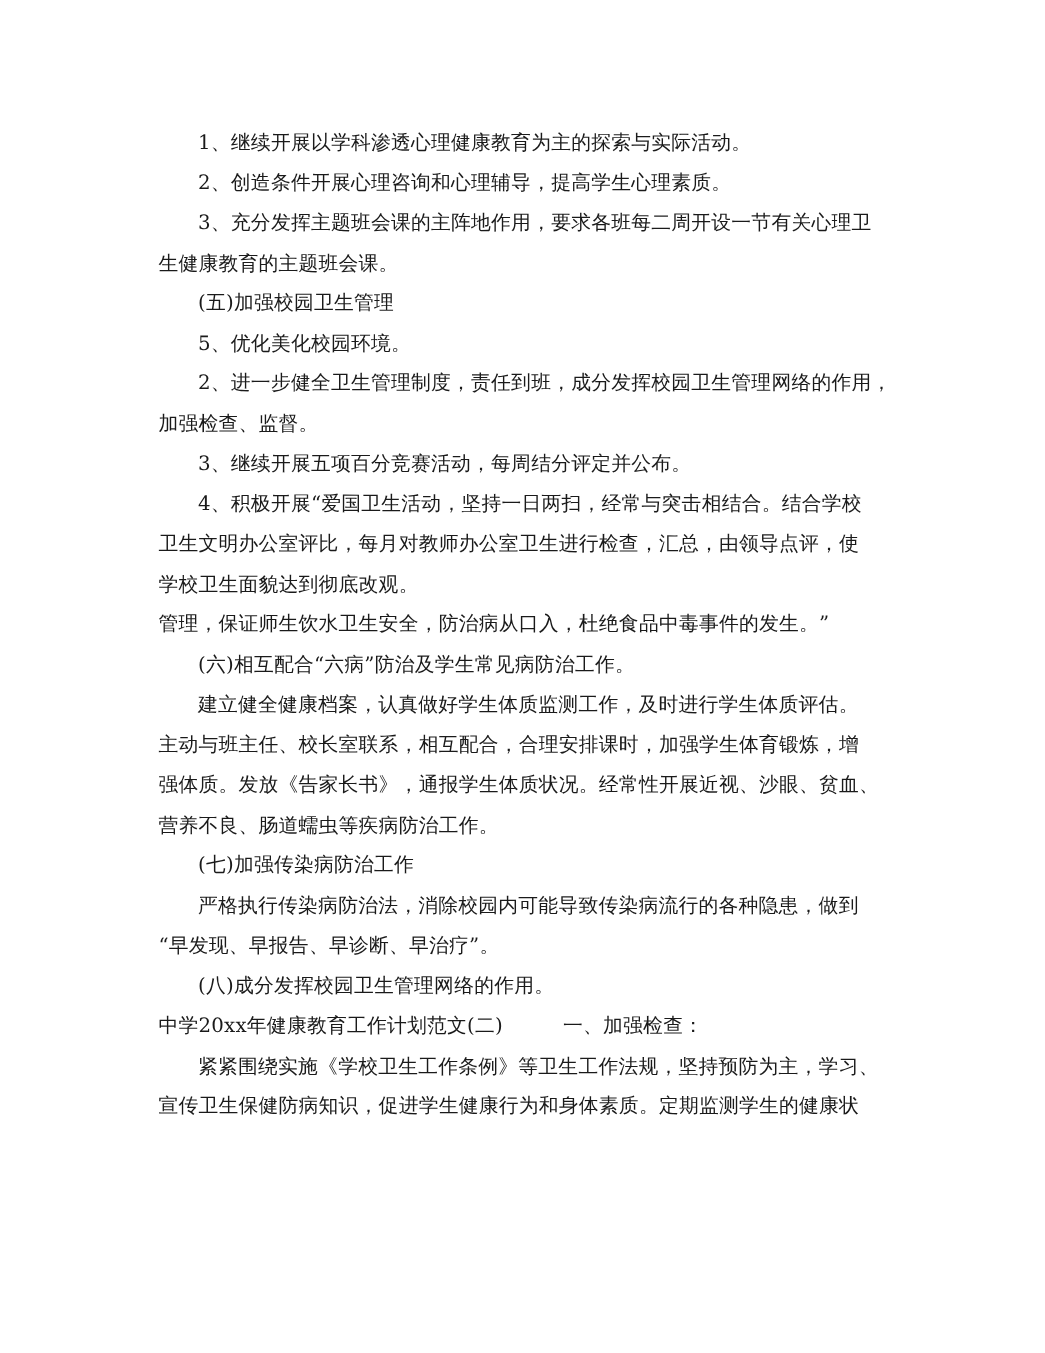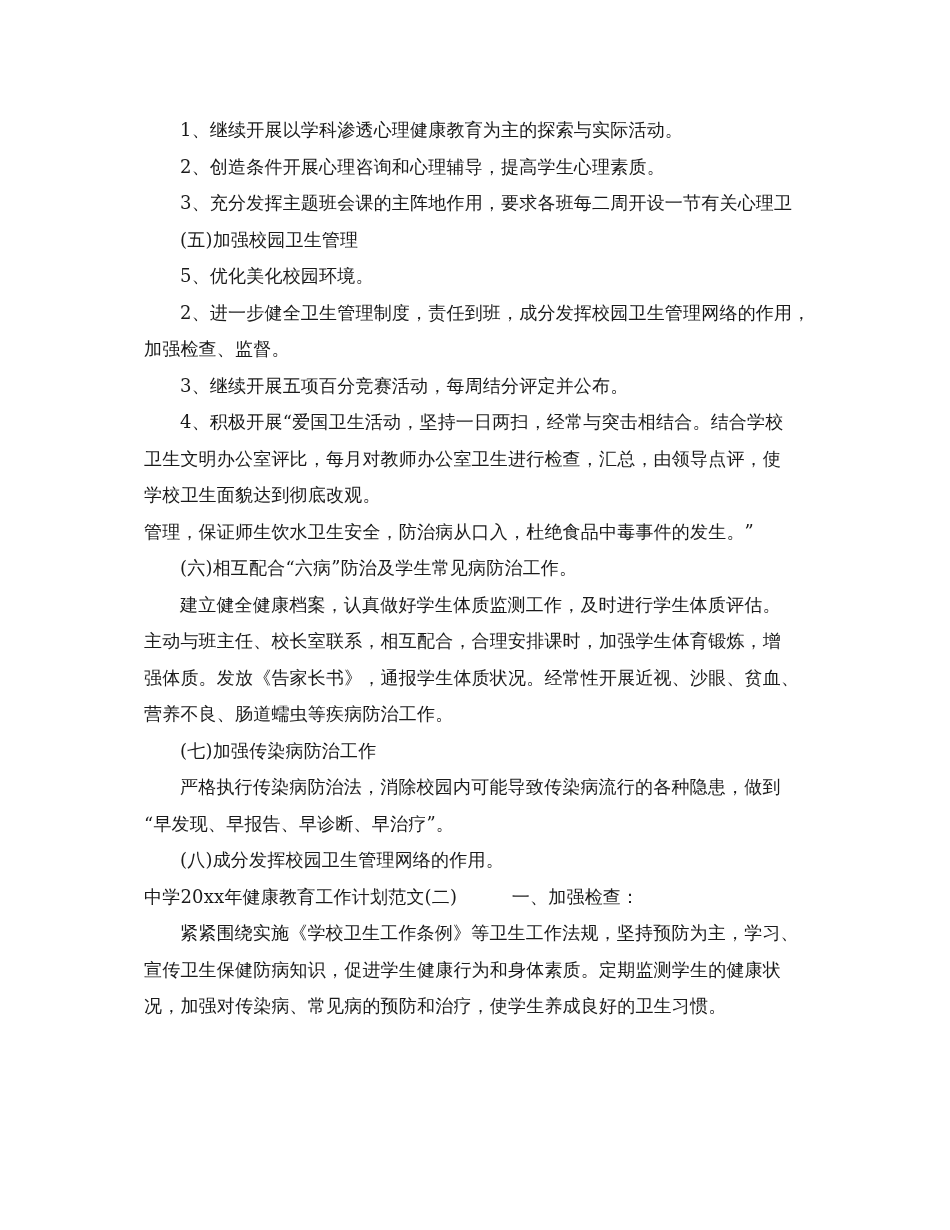--- a/index.html
+++ b/index.html
@@ -39,20 +39,21 @@
     }
   </style>
 </head>
 <body>
 
 <div class="page">
   <div class="content">
     <div class="line indent">1、继续开展以学科渗透心理健康教育为主的探索与实际活动。</div>
     <div class="line indent">2、创造条件开展心理咨询和心理辅导，提高学生心理素质。</div>
     <div class="line indent">3、充分发挥主题班会课的主阵地作用，要求各班每二周开设一节有关心理卫</div>
+    <div class="line">生健康教育的主题班会课。</div>
     <div class="line indent">(五)加强校园卫生管理</div>
     <div class="line indent">5、优化美化校园环境。</div>
     <div class="line indent">2、进一步健全卫生管理制度，责任到班，成分发挥校园卫生管理网络的作用，</div>
     <div class="line">加强检查、监督。</div>
     <div class="line indent">3、继续开展五项百分竞赛活动，每周结分评定并公布。</div>
     <div class="line indent">4、积极开展“爱国卫生活动，坚持一日两扫，经常与突击相结合。结合学校</div>
     <div class="line">卫生文明办公室评比，每月对教师办公室卫生进行检查，汇总，由领导点评，使</div>
     <div class="line">学校卫生面貌达到彻底改观。</div>
     <div class="line">管理，保证师生饮水卫生安全，防治病从口入，杜绝食品中毒事件的发生。”</div>
     <div class="line indent">(六)相互配合“六病”防治及学生常见病防治工作。</div>
@@ -60,15 +61,14 @@
     <div class="line">主动与班主任、校长室联系，相互配合，合理安排课时，加强学生体育锻炼，增</div>
     <div class="line">强体质。发放《告家长书》，通报学生体质状况。经常性开展近视、沙眼、贫血、</div>
     <div class="line">营养不良、肠道蠕虫等疾病防治工作。</div>
     <div class="line indent">(七)加强传染病防治工作</div>
     <div class="line indent">严格执行传染病防治法，消除校园内可能导致传染病流行的各种隐患，做到</div>
     <div class="line">“早发现、早报告、早诊断、早治疗”。</div>
     <div class="line indent">(八)成分发挥校园卫生管理网络的作用。</div>
     <div class="line">中学20xx年健康教育工作计划范文(二)　　　一、加强检查：</div>
     <div class="line indent">紧紧围绕实施《学校卫生工作条例》等卫生工作法规，坚持预防为主，学习、</div>
     <div class="line">宣传卫生保健防病知识，促进学生健康行为和身体素质。定期监测学生的健康状</div>
-    <div class="line">况，加强对传染病、常见病的预防和治疗，使学生养成良好的卫生习惯。</div>
   </div>
 </div>
 
 </body></html>

